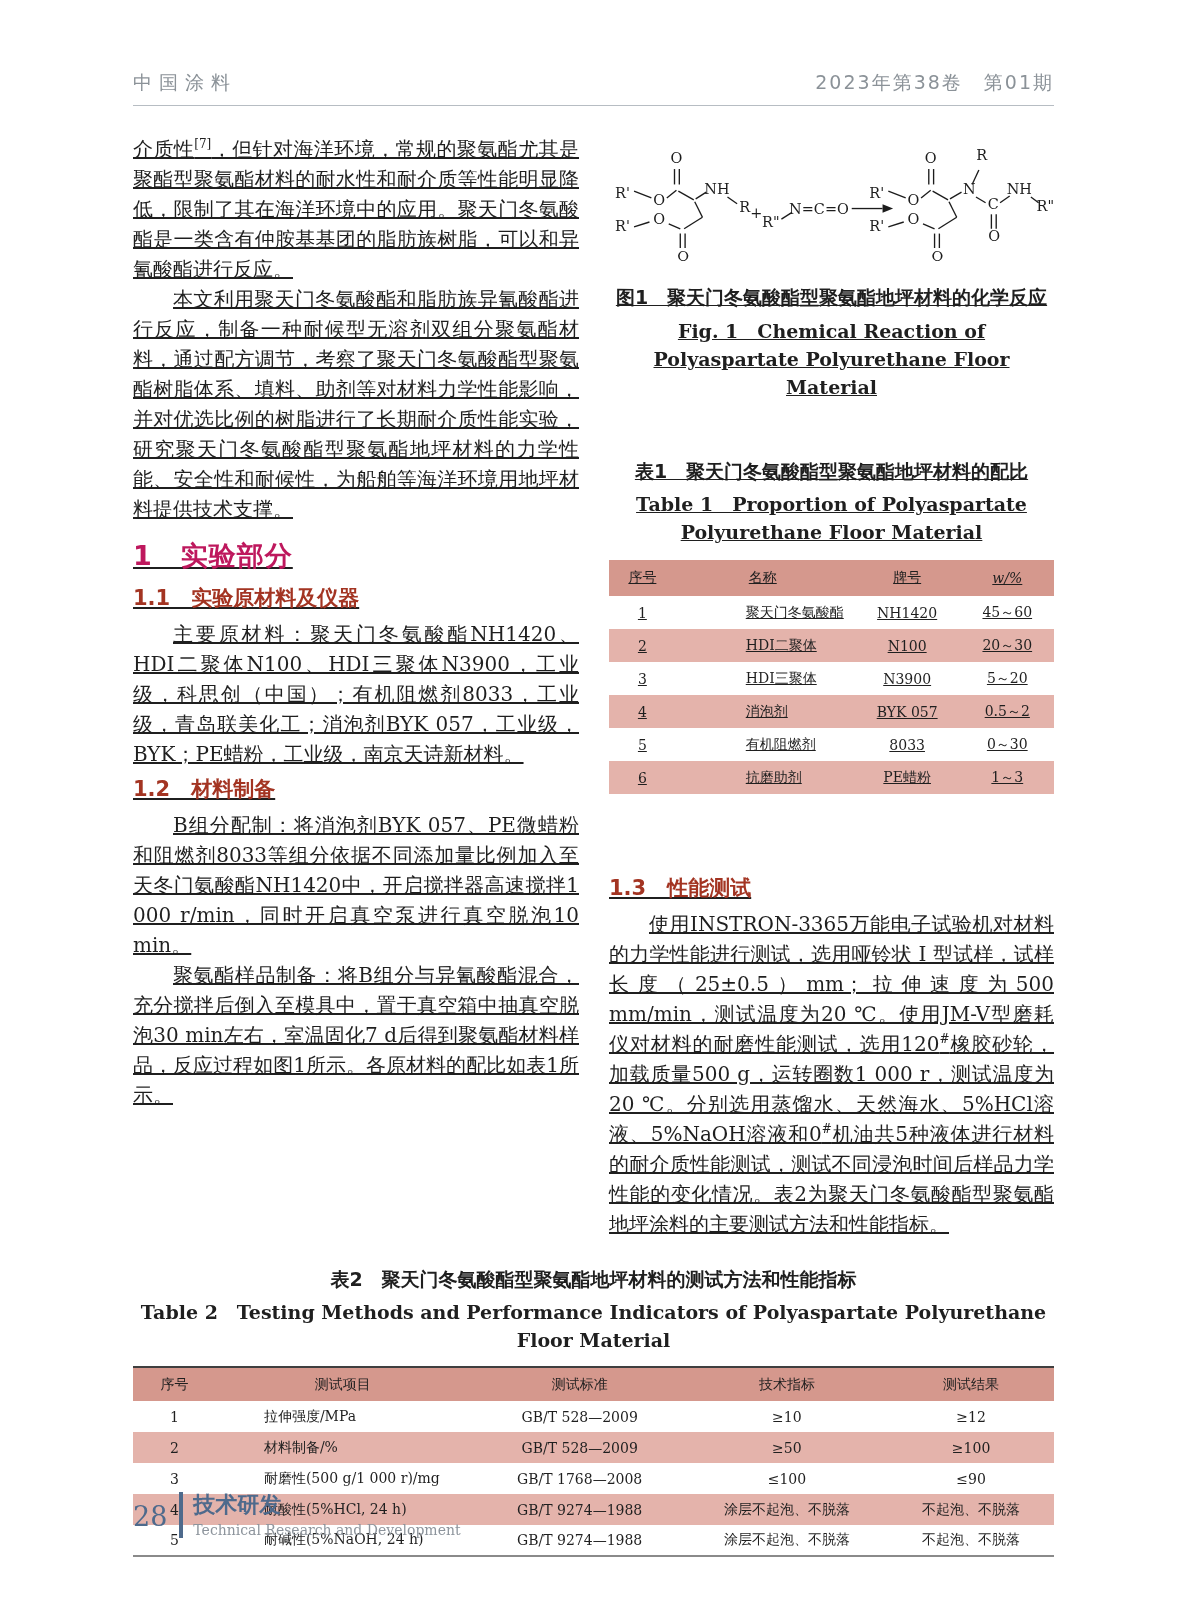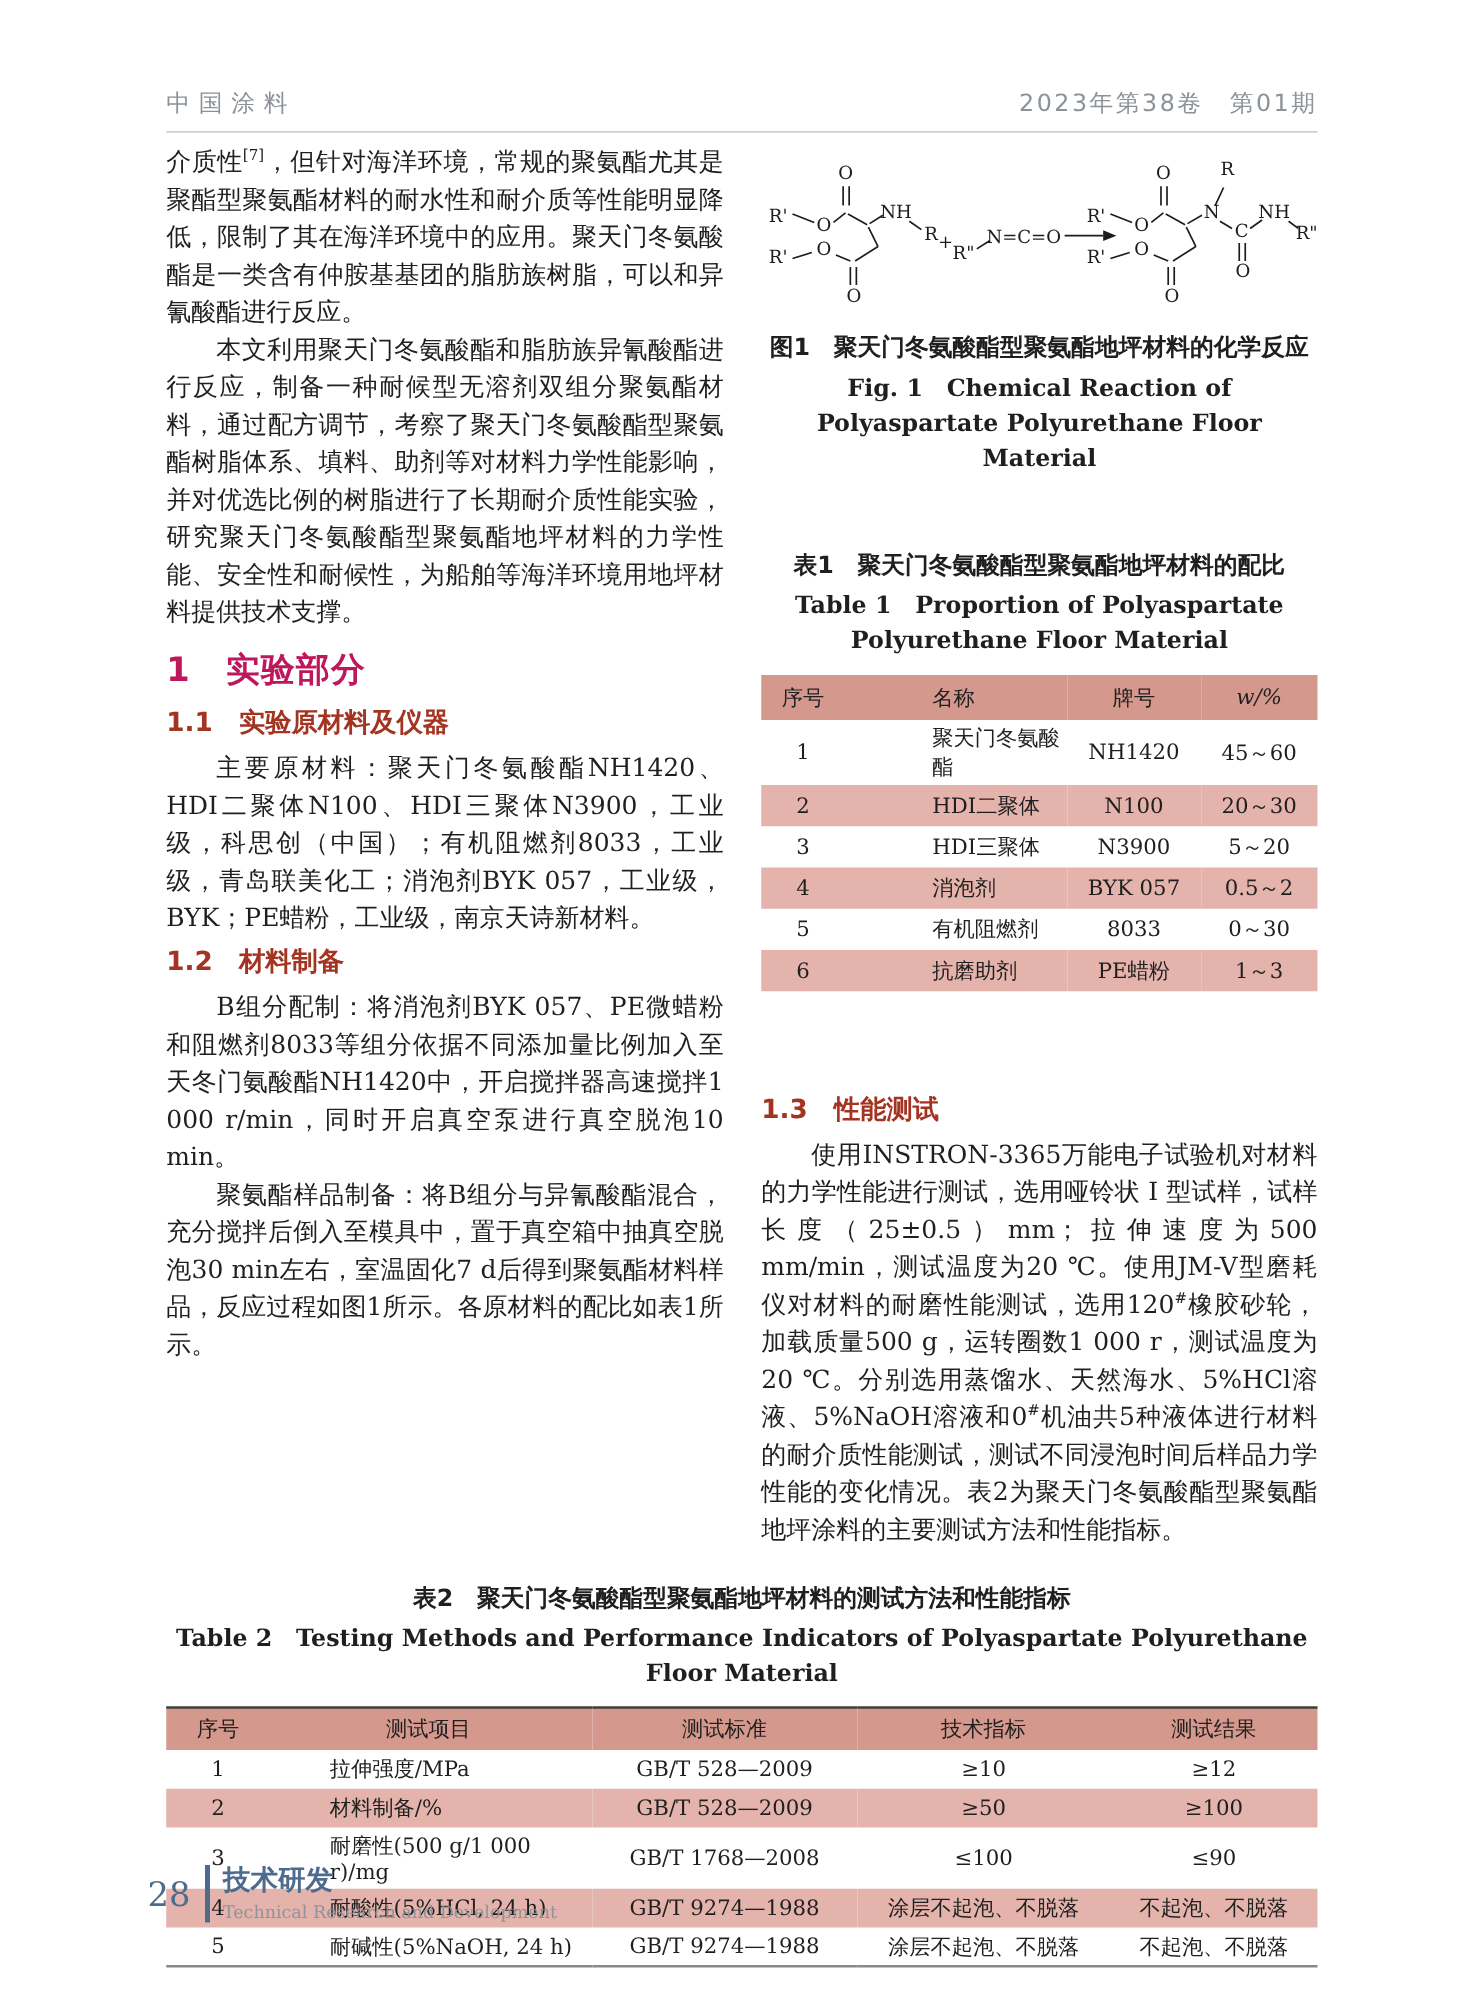--- a/index.html
+++ b/index.html
@@ -21,21 +21,21 @@
     display:flex; justify-content:space-between; align-items:flex-end;
     padding-bottom:9px;
     border-bottom:1.5px solid #b7bdc3;
     font-family:"DejaVu Sans","Liberation Sans",sans-serif;
     color:#8b9298; font-size:19px;
   }
   .running-head .journal { letter-spacing:7px; }
   .running-head .issue { letter-spacing:2px; }
 
   
-  .columns { display:flex; gap:30px; margin-top:8px; }
+  .columns { display:flex; gap:30px; margin-top:28px;text-decoration:underline; }
   .col-left  { width:446px; }
   .col-right { width:445px; }
 
   p.body-text {
     font-size:20px; line-height:30px;
     text-align:justify;
   }
   p.indent { text-indent:2em; }
   sup.ref { font-size:12px; vertical-align:super; line-height:0; }
 
@@ -64,21 +64,21 @@
     font-weight:bold; font-size:19px; text-align:center; margin-top:6px; line-height:28px;
   }
 
   
   .tbl-title-zh {
     font-family:"DejaVu Sans","Liberation Sans",sans-serif;
     font-weight:bold; font-size:19px; text-align:center;
   }
   .tbl-title-en { font-weight:bold; font-size:19px; text-align:center; margin-top:5px; line-height:28px; }
 
-  table { border-collapse:collapse; width:100%; font-size:17px; }
+  table { border-collapse:collapse; width:100%; font-size:14px; }
   th { font-weight:normal; }
   th,td { padding:3px 4px; text-align:center; vertical-align:middle; }
 
   .table1-wrap { margin-top:14px; }
   .table1 th { background:#d5988d; height:36px; }
   .table1 td { height:33px; }
   .table1 tr.stripe td { background:#e4b3ab; }
   .table1 .col-name  { text-align:left; padding-left:70px; }
   .table1 th.col-name{ text-align:center; padding-left:0; }
   .wt-italic { font-style:italic; }
@@ -87,21 +87,21 @@
   .table2-wrap { margin-top:12px; }
   .table2 { border-top:2px solid #3f3f3f; border-bottom:2px solid #8a8a8a; }
   .table2 th { background:#d5988d; height:34px; }
   .table2 td { height:31px; }
   .table2 tr.stripe td { background:#e4b3ab; }
   .table2 .col-item { text-align:left; padding-left:48px; }
   .table2 th.col-item { text-align:center; padding-left:0; }
 
   
   .page-footer {
-    position:absolute; left:118px; top:1492px;
+    position:absolute; left:133px; top:1492px;
     display:flex; align-items:stretch;
   }
   .page-num {
     color:#4e6a8c; font-size:27px;
     align-self:flex-end; padding-bottom:6px; padding-right:12px;
   }
   .footer-bar { width:4px; background:#4e6a8c; margin-right:10px; }
   .footer-labels { display:flex; flex-direction:column; justify-content:center; }
   .footer-zh {
     font-family:"DejaVu Sans","Liberation Sans",sans-serif;

